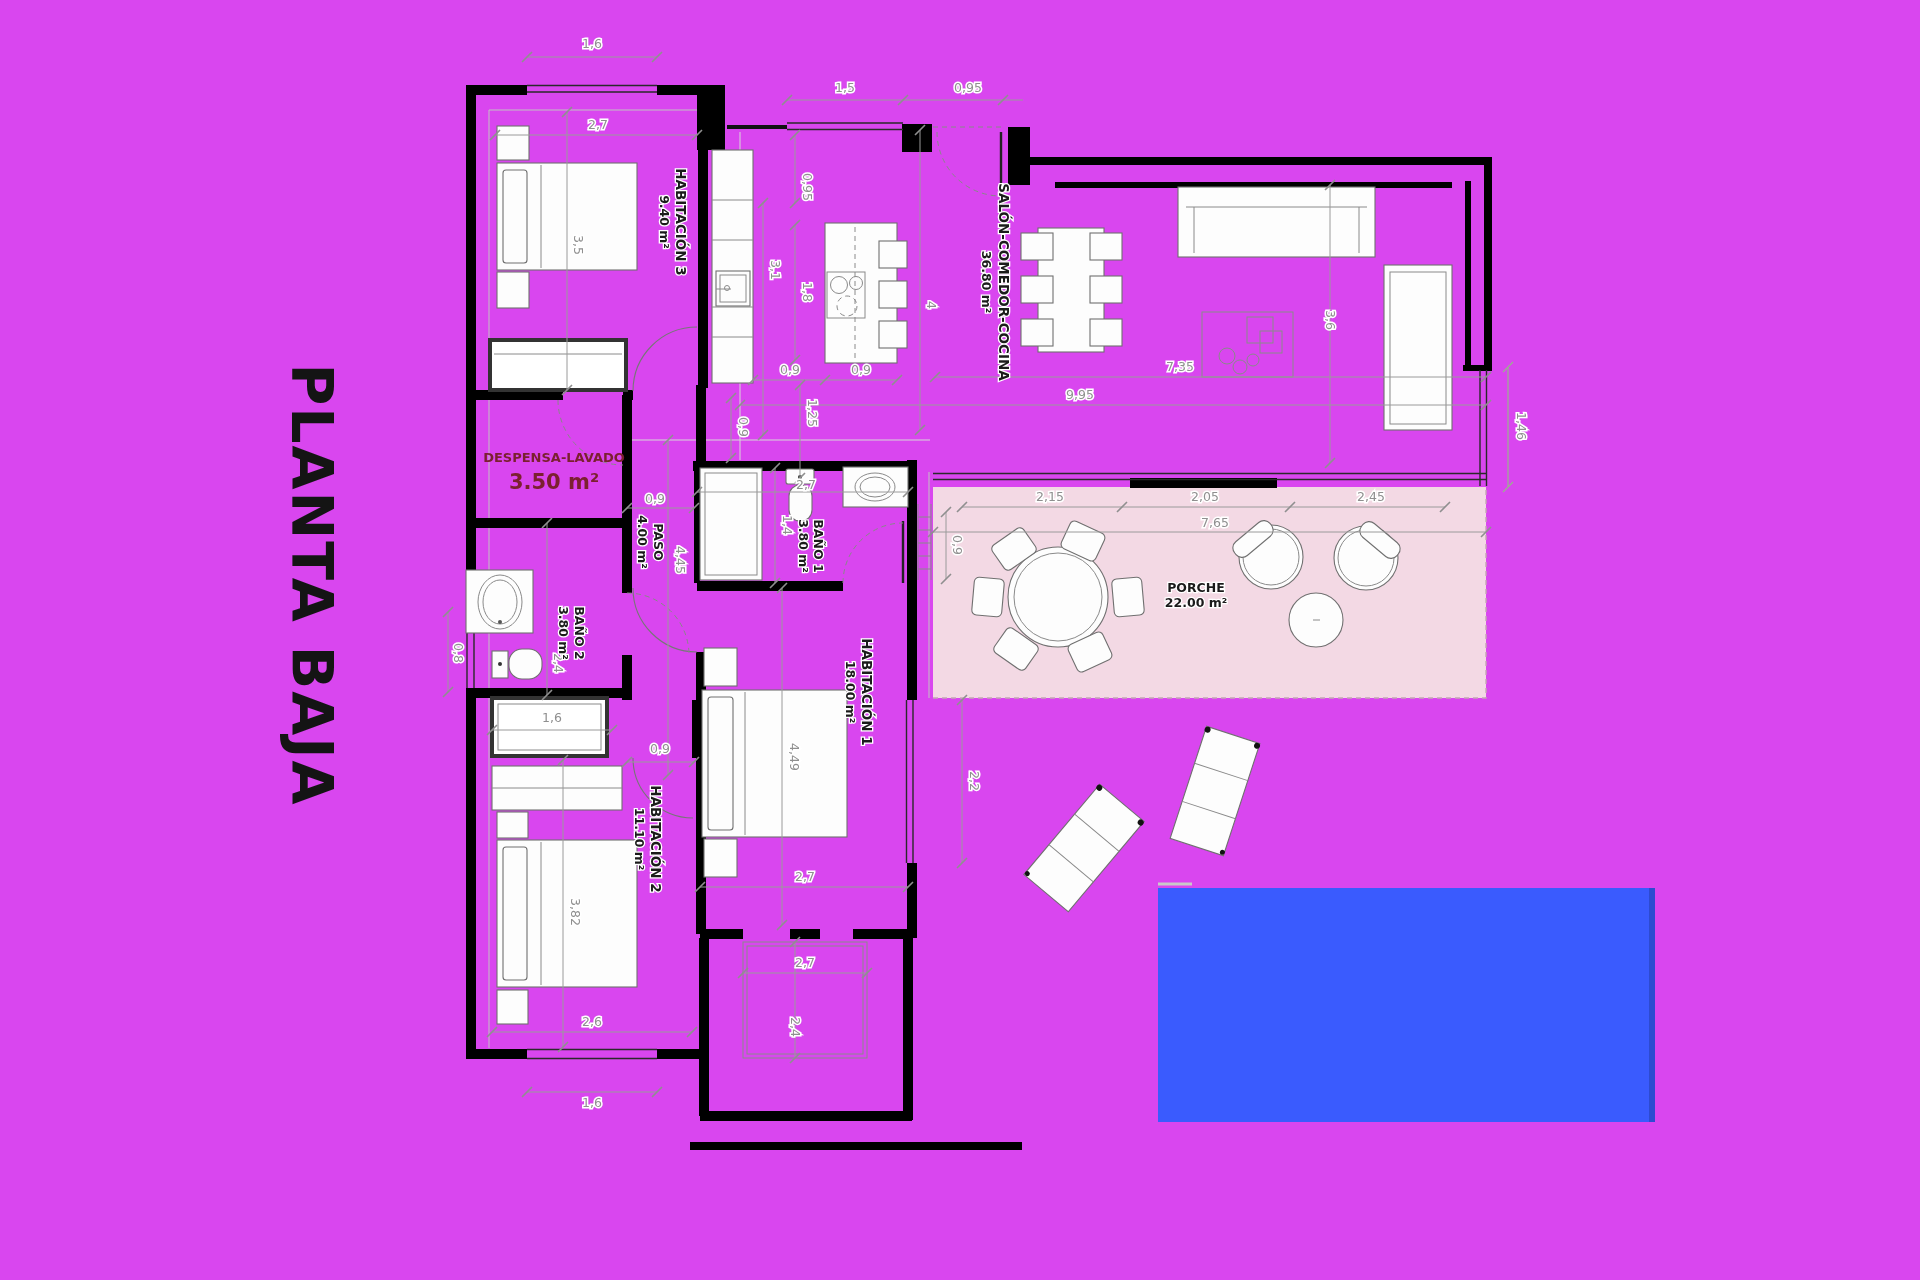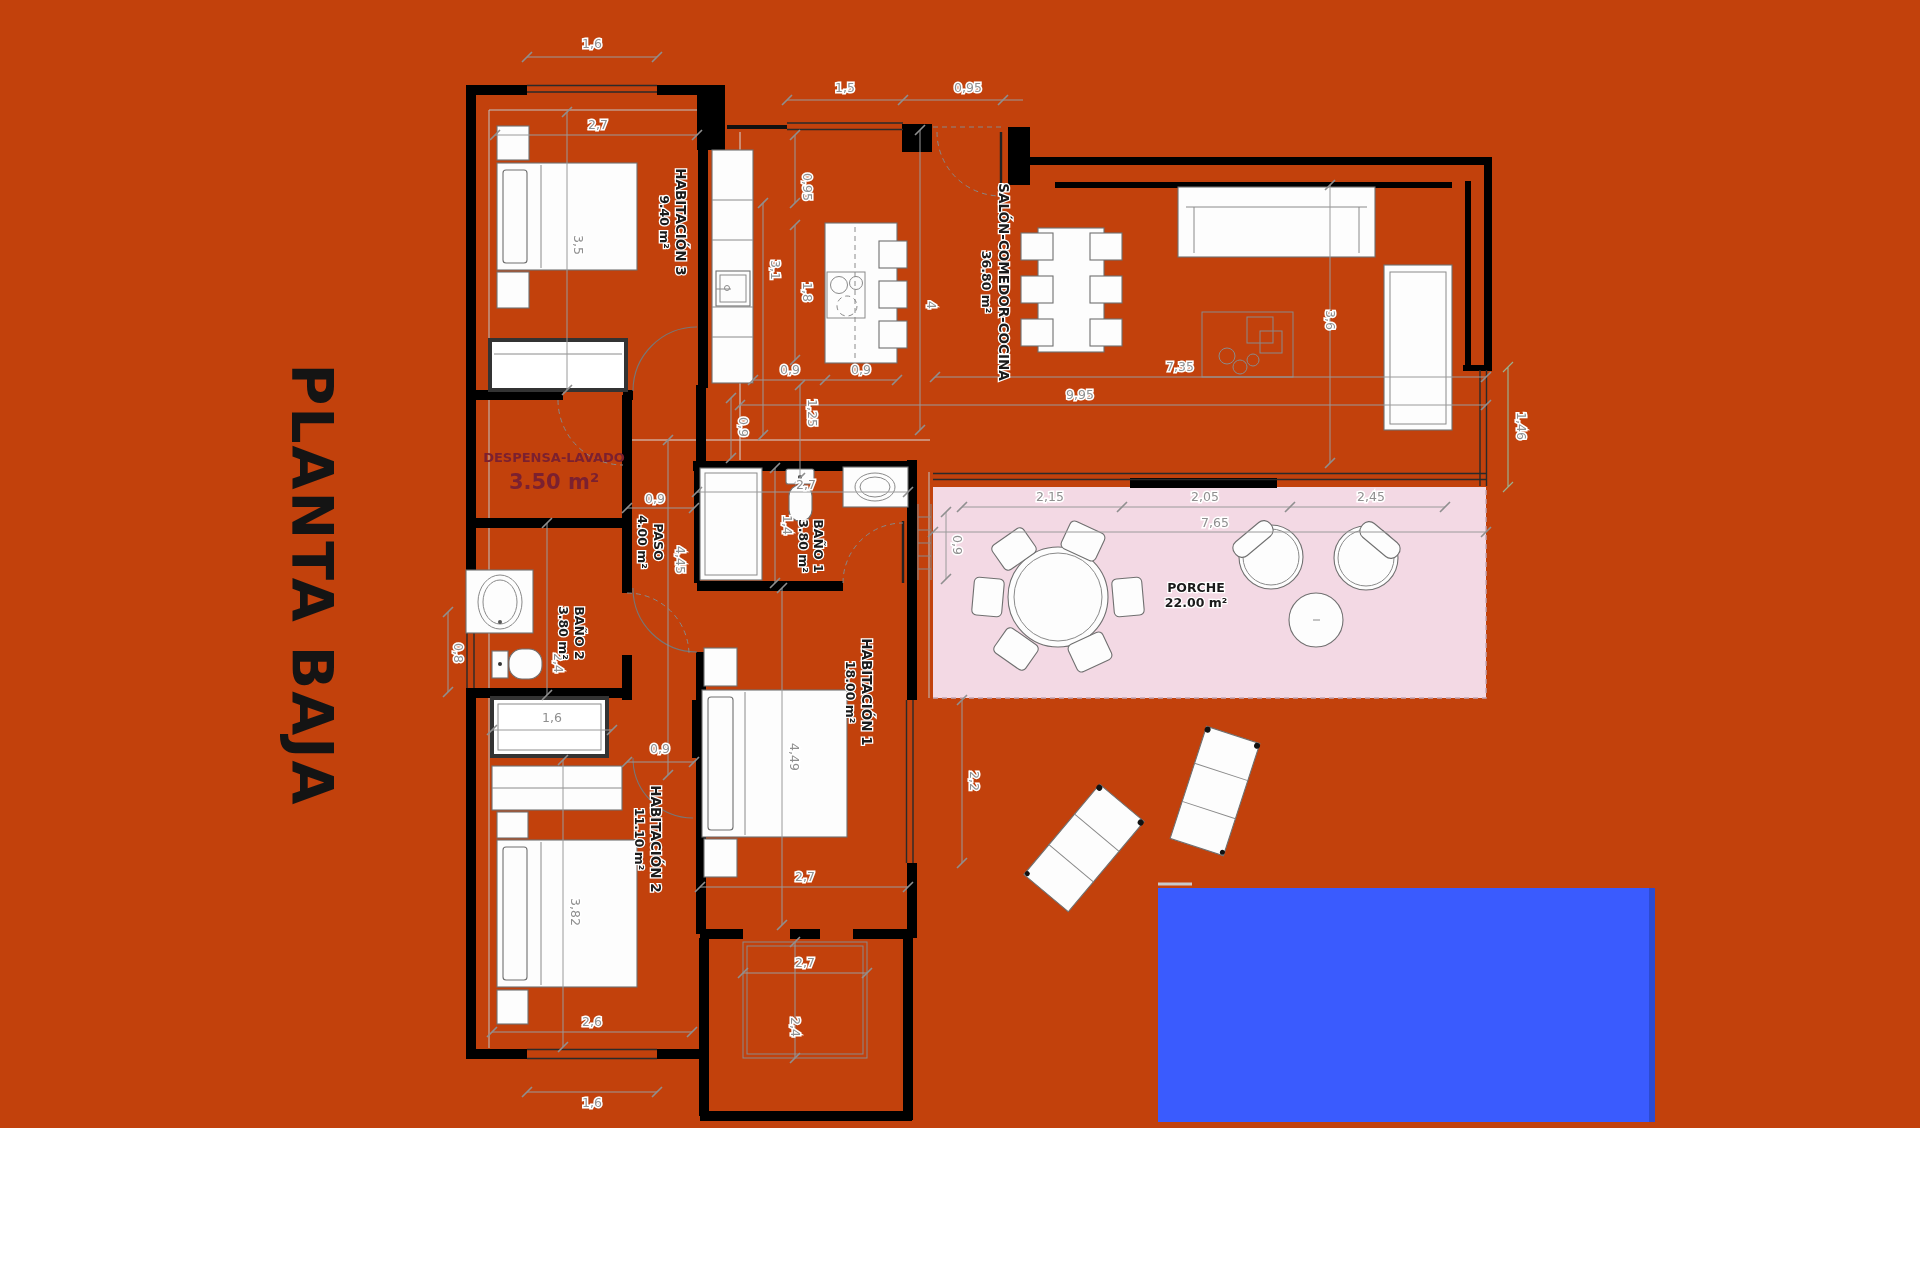--- a/index.html
+++ b/index.html
@@ -1,16 +1,16 @@
 <!DOCTYPE html>
 <html><head>
 <meta charset="utf-8">
 <style>
   html,body{margin:0;padding:0;background:#ffffff;}
-  #stage{position:relative;width:1920px;height:1128px;background:#c2410c;overflow:hidden;
+  #stage{position:relative;width:1920px;height:1280px;background:#d946ef;overflow:hidden;
          font-family:"DejaVu Sans", sans-serif;}
   svg{position:absolute;left:0;top:0;}
   .wallA{stroke:#000;stroke-width:10;fill:none;stroke-linecap:butt;}
   .wallB{stroke:#000;stroke-width:6;fill:none;}
   .wallC{stroke:#000;stroke-width:8;fill:none;}
   .wallT{stroke:#111;stroke-width:4;fill:none;}
   .win{stroke:#2a2a2a;stroke-width:1.4;fill:none;}
   .cavity{stroke:#c2c2c2;stroke-width:1;fill:none;}
   .guide{stroke:#d8d8d8;stroke-width:1;fill:none;}
   .dimline{stroke:#9a9a9a;stroke-width:1;fill:none;}

